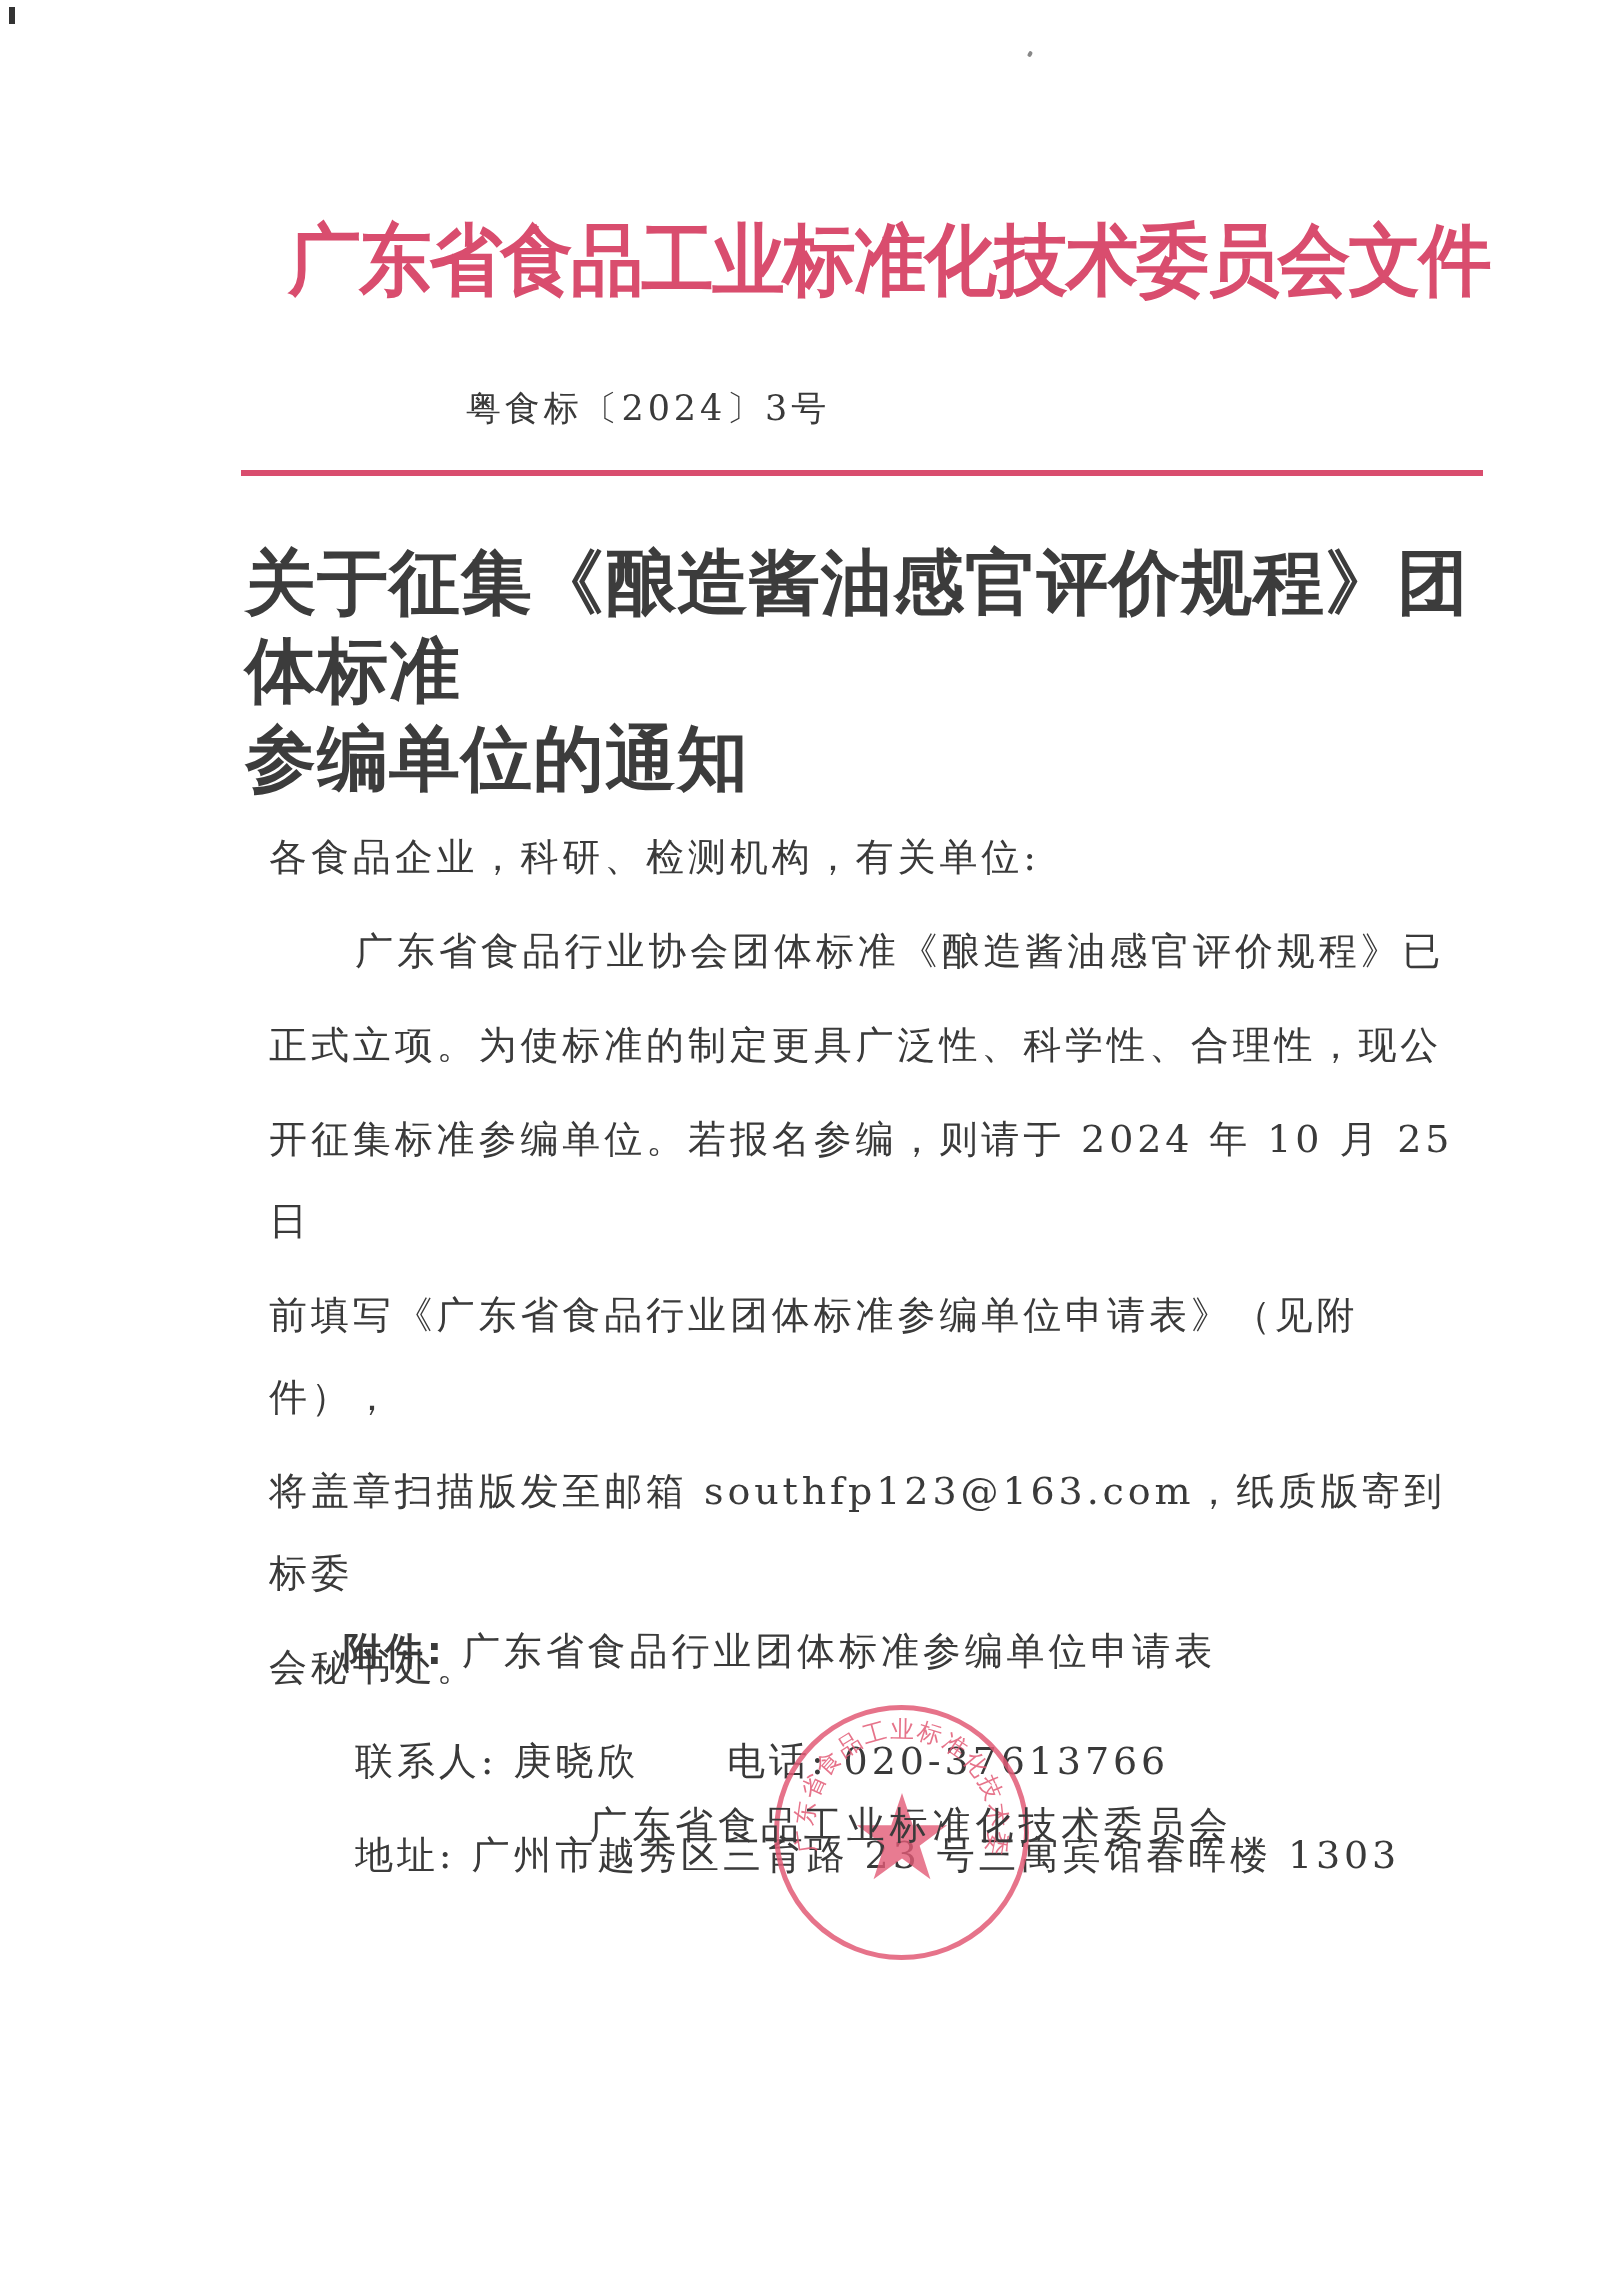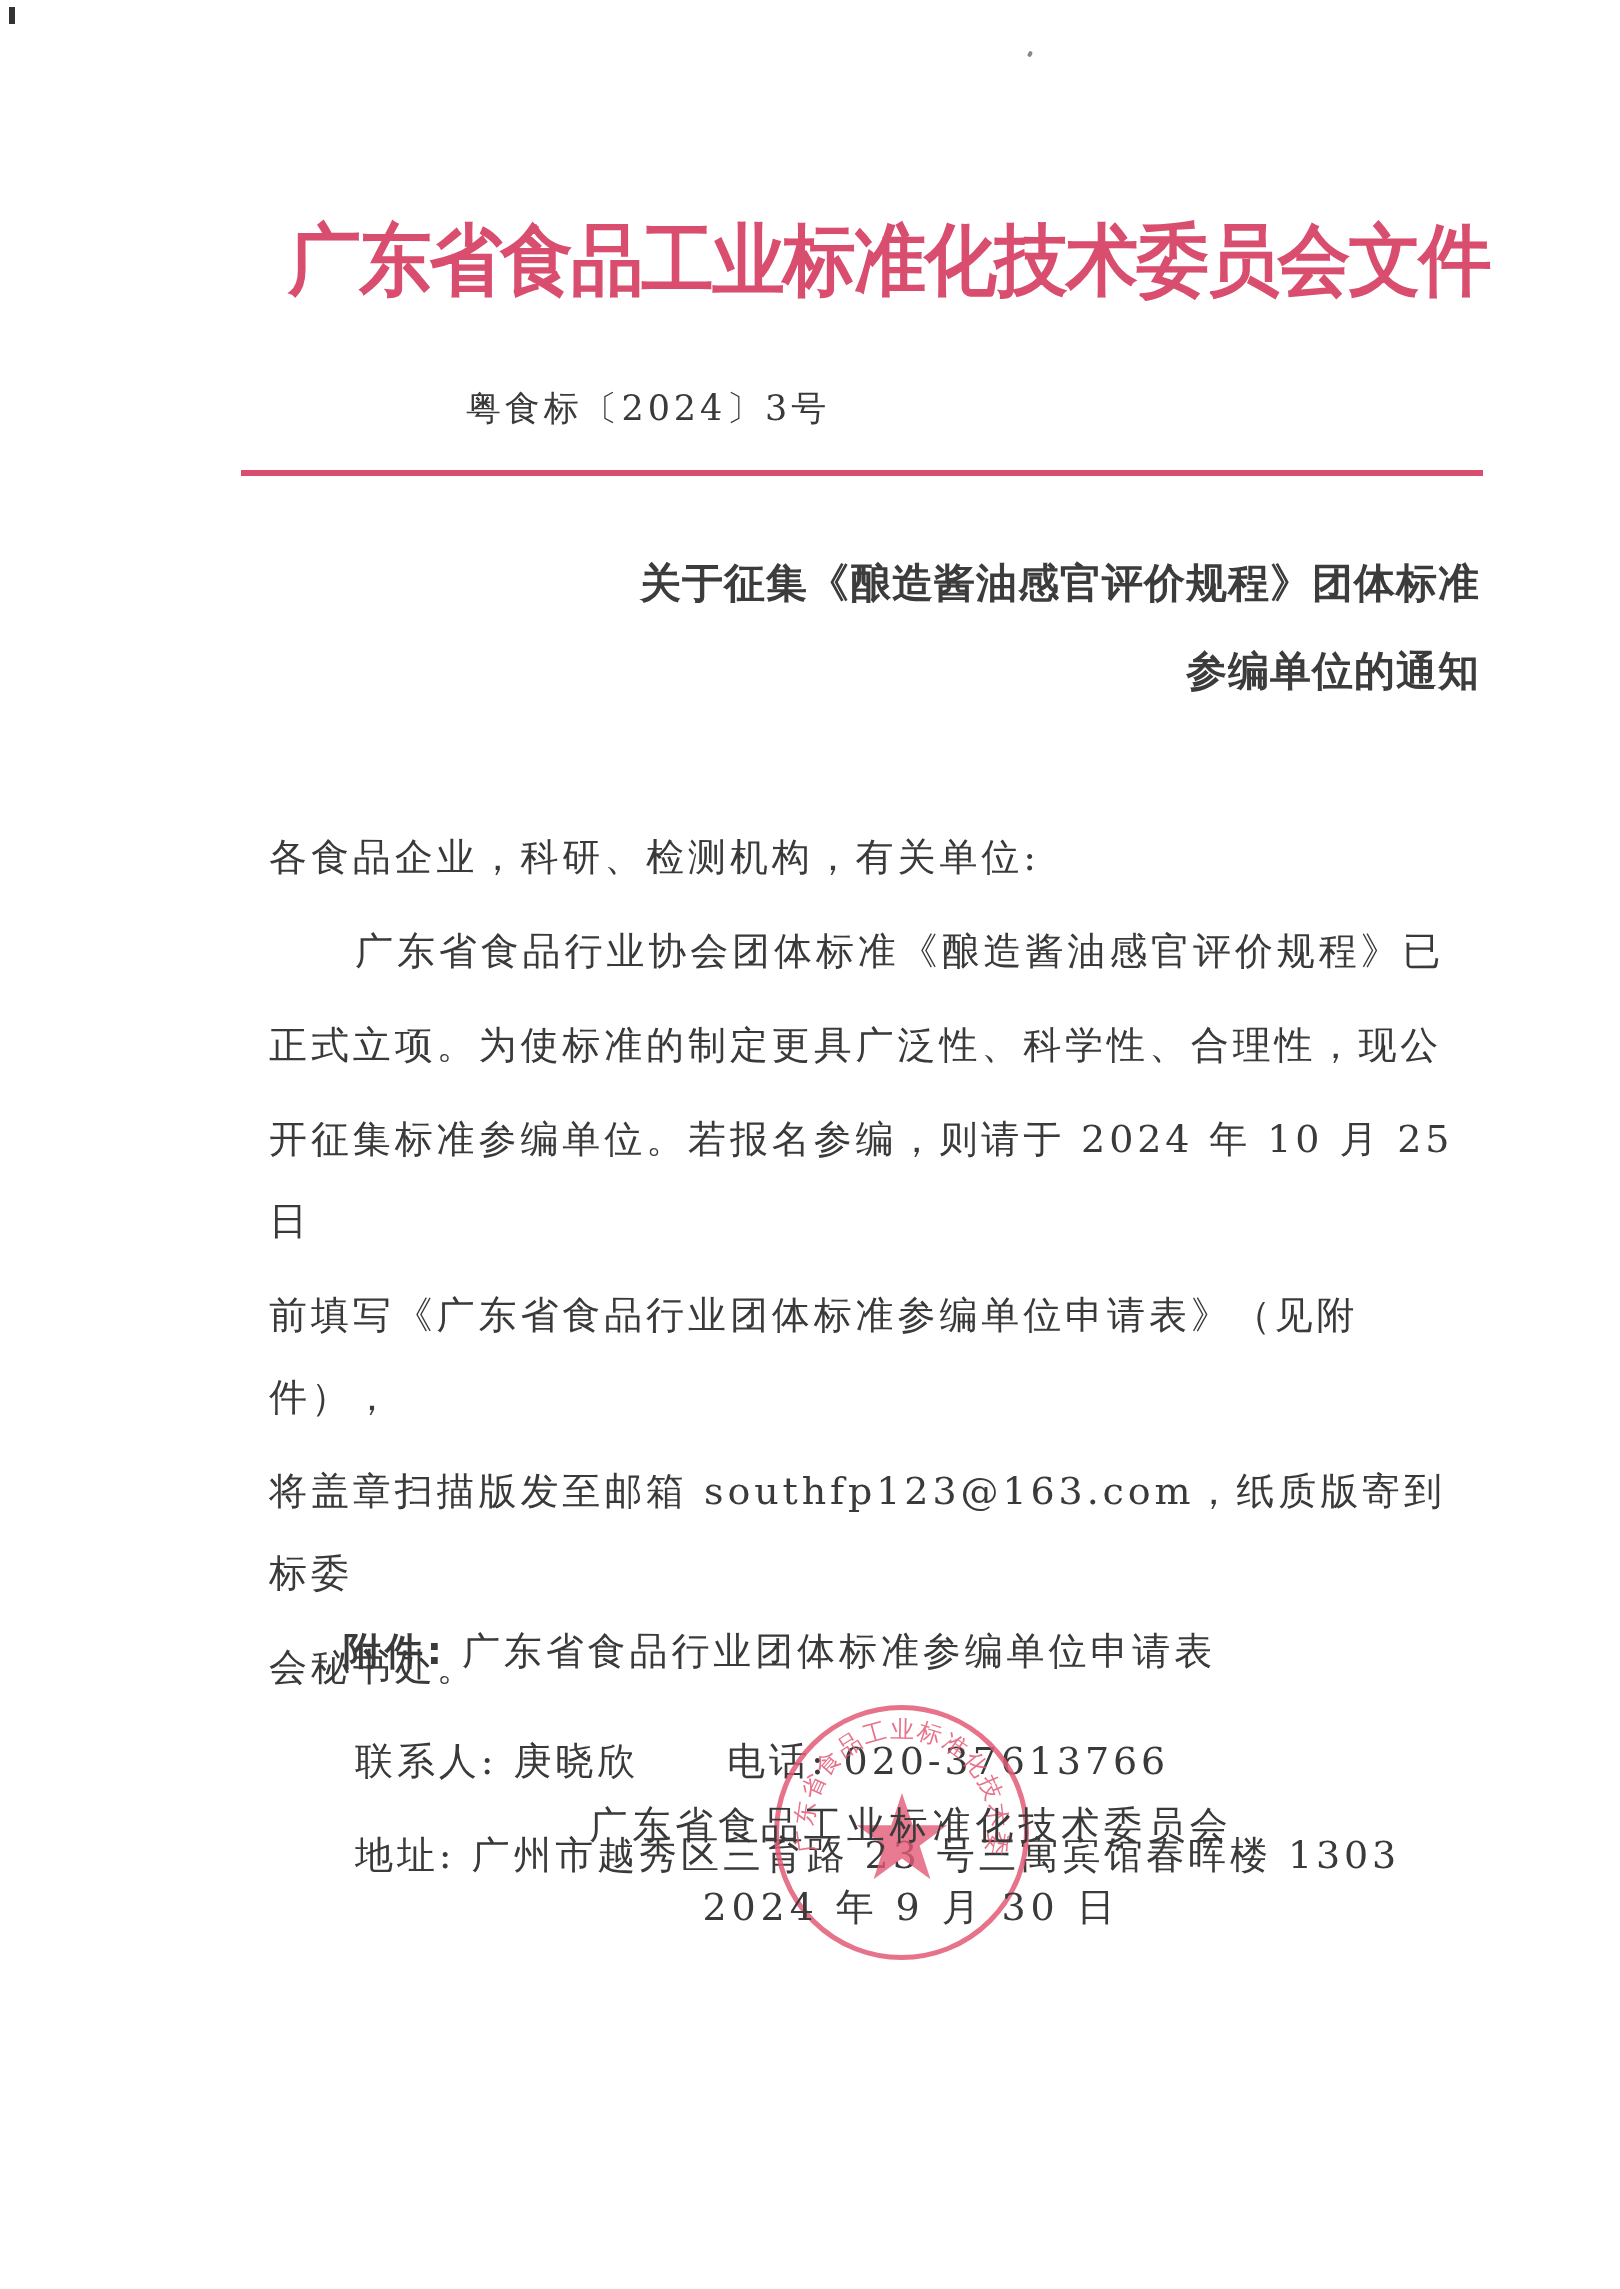--- a/index.html
+++ b/index.html
@@ -66,24 +66,24 @@
       top: 470px;
       width: 1242px;
       height: 5.9px;
       background: #d94d6e;
     }
     .notice-title {
       position: absolute;
       left: 245px;
       top: 539px;
       width: 1235px;
-      text-align: right;
+      text-align: left;
       font-family: "DejaVu Sans", "Liberation Sans", sans-serif;
       font-weight: bold;
-      font-size: 41px;
+      font-size: 71px;
       line-height: 88px;
       color: #3c3c3c;
       letter-spacing: 1px;
     }
     .body-text {
       position: absolute;
       left: 257px;
       top: 804px;
       width: 1215px;
       font-size: 38px;
@@ -199,15 +199,14 @@
       <textPath href="#sealArc" startOffset="2%">广东省食品工业标准化技术委员会</textPath>
     </text>
   </svg>
   <svg class="seal-star" viewBox="0 0 100 100">
     <polygon points="50,5 61,38 96,38 68,59 79,93 50,72 21,93 32,59 4,38 39,38" fill="rgba(226,90,118,0.8)"></polygon>
   </svg>
 </div>
 
 <div class="signature">
   <p>广东省食品工业标准化技术委员会</p>
-  <p>2024 年 9 月 30 日</p>
 </div>
 
 
 </body></html>

